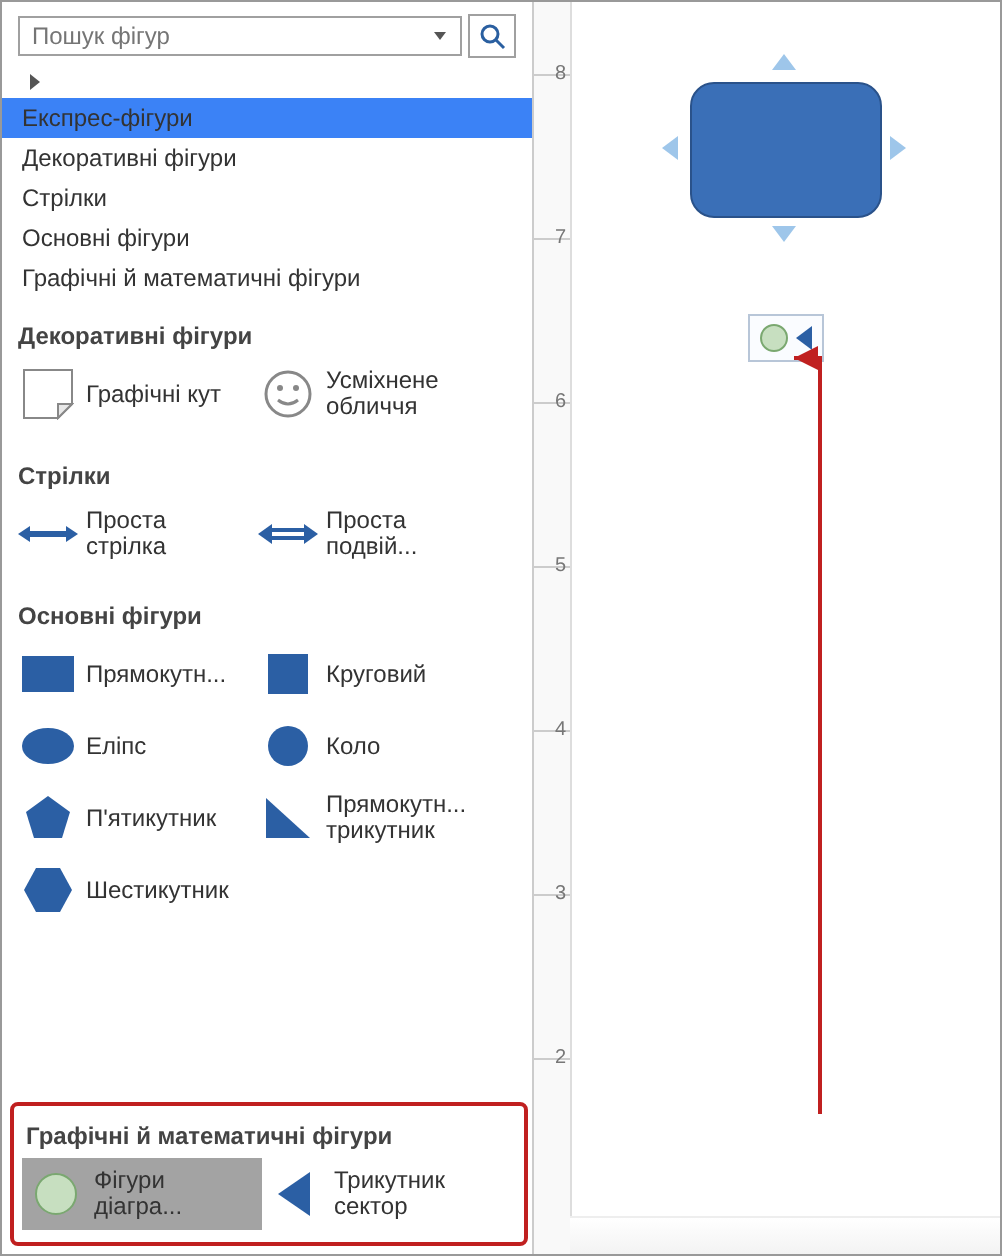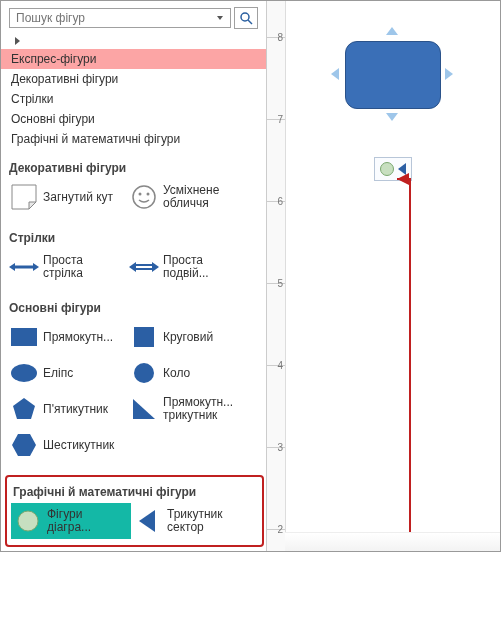--- a/index.html
+++ b/index.html
@@ -1,32 +1,32 @@
 <!DOCTYPE html>
 <html><head>
 <meta charset="utf-8">
 <style>
 html,body{margin:0;padding:0;font-family:"Segoe UI",Arial,sans-serif;font-size:12px;color:#333;background:#fff;}
-.app{display:flex;width:501px;height:552px;border:1px solid #999;box-sizing:border-box;position:relative;background:#fff;}
+.app{display:flex;width:501px;height:628px;border:1px solid #999;box-sizing:border-box;position:relative;background:#fff;}
 .sidebar{width:266px;border-right:1px solid #ccc;display:flex;flex-direction:column;background:#fff;box-sizing:border-box;padding:4px 0 0 0;position:relative;}
 .search-row{display:flex;align-items:center;margin:2px 8px 6px 8px;}
 .search-box{flex:1;border:1px solid #a0a0a0;height:20px;display:flex;align-items:center;padding:0 4px;background:#fff;box-sizing:border-box;}
 .search-box input{border:none;outline:none;flex:1;font-size:12px;color:#777;background:transparent;}
 .drop-caret{width:0;height:0;border-left:3px solid transparent;border-right:3px solid transparent;border-top:4px solid #555;margin:0 3px;}
 .search-btn{width:22px;height:20px;border:1px solid #a0a0a0;margin-left:3px;display:flex;align-items:center;justify-content:center;background:#fff;}
 .more-row{display:flex;align-items:center;margin:2px 8px 4px 8px;color:#444;cursor:default;}
 .more-row .small-caret{width:0;height:0;border-top:4px solid transparent;border-bottom:4px solid transparent;border-left:5px solid #555;margin-left:6px;}
 .cat-list{margin:0 0 6px 0;}
 .cat-item{padding:3px 10px;cursor:default;}
-.cat-item.selected{background:#fca5a5;}
+.cat-item.selected{background:#3b82f6;}
 .section{margin:2px 6px 10px 6px;}
 .section-title{font-weight:bold;color:#444;margin:4px 2px 4px 2px;font-size:12px;}
 .shape-grid{display:flex;flex-wrap:wrap;}
 .shape-cell{width:120px;display:flex;align-items:center;padding:4px 2px;box-sizing:border-box;}
-.shape-cell.sel{background:#14b8a6;}
+.shape-cell.sel{background:#a3a3a3;}
 .shape-icon{width:30px;height:28px;display:flex;align-items:center;justify-content:center;flex-shrink:0;}
 .shape-label{margin-left:4px;line-height:13px;}
 .hl-box{position:absolute;left:4px;right:2px;bottom:4px;border:2px solid #c02020;border-radius:4px;padding:4px 4px 6px 4px;background:#fff;}
 .canvas-side{flex:1;position:relative;background:#fff;}
 .ruler-v{position:absolute;left:0;top:0;bottom:0;width:18px;border-right:1px solid #ddd;background:#f9f9f9;}
 .ruler-v .tick{position:absolute;left:0;width:18px;border-top:1px solid #ccc;}
 .ruler-v .num{position:absolute;right:2px;font-size:10px;color:#777;transform:translateY(-50%);}
 .canvas{position:absolute;left:18px;top:0;right:0;bottom:0;}
 .shape-on-canvas{position:absolute;left:60px;top:40px;width:94px;height:66px;}
 .sel-handle{width:0;height:0;position:absolute;}
@@ -76,21 +76,21 @@
     <div class="section">
       <div class="section-title">Декоративні фігури</div>
       <div class="shape-grid">
         <div class="shape-cell">
           <div class="shape-icon">
             <svg width="26" height="26" viewBox="0 0 26 26">
                 <path d="M1 1 H25 V18 L18 25 H1 Z" fill="#fff" stroke="#888"></path>
                 <path d="M25 18 L18 18 L18 25 Z" fill="#e8e8e8" stroke="#888"></path>
               </svg>
           </div>
-          <div class="shape-label">Загнутий кут</div>
+          <div class="shape-label">Графічні кут</div>
         </div>
         <div class="shape-cell">
           <div class="shape-icon">
             <svg width="26" height="26" viewBox="0 0 26 26">
                 <circle cx="13" cy="13" r="11" fill="#fff" stroke="#888" stroke-width="1.5"></circle>
                 <circle cx="9" cy="10" r="1.5" fill="#888"></circle>
                 <circle cx="17" cy="10" r="1.5" fill="#888"></circle>
                 <path d="M8 16 Q13 20 18 16" fill="none" stroke="#888" stroke-width="1.5"></path>
               </svg>
           </div>

